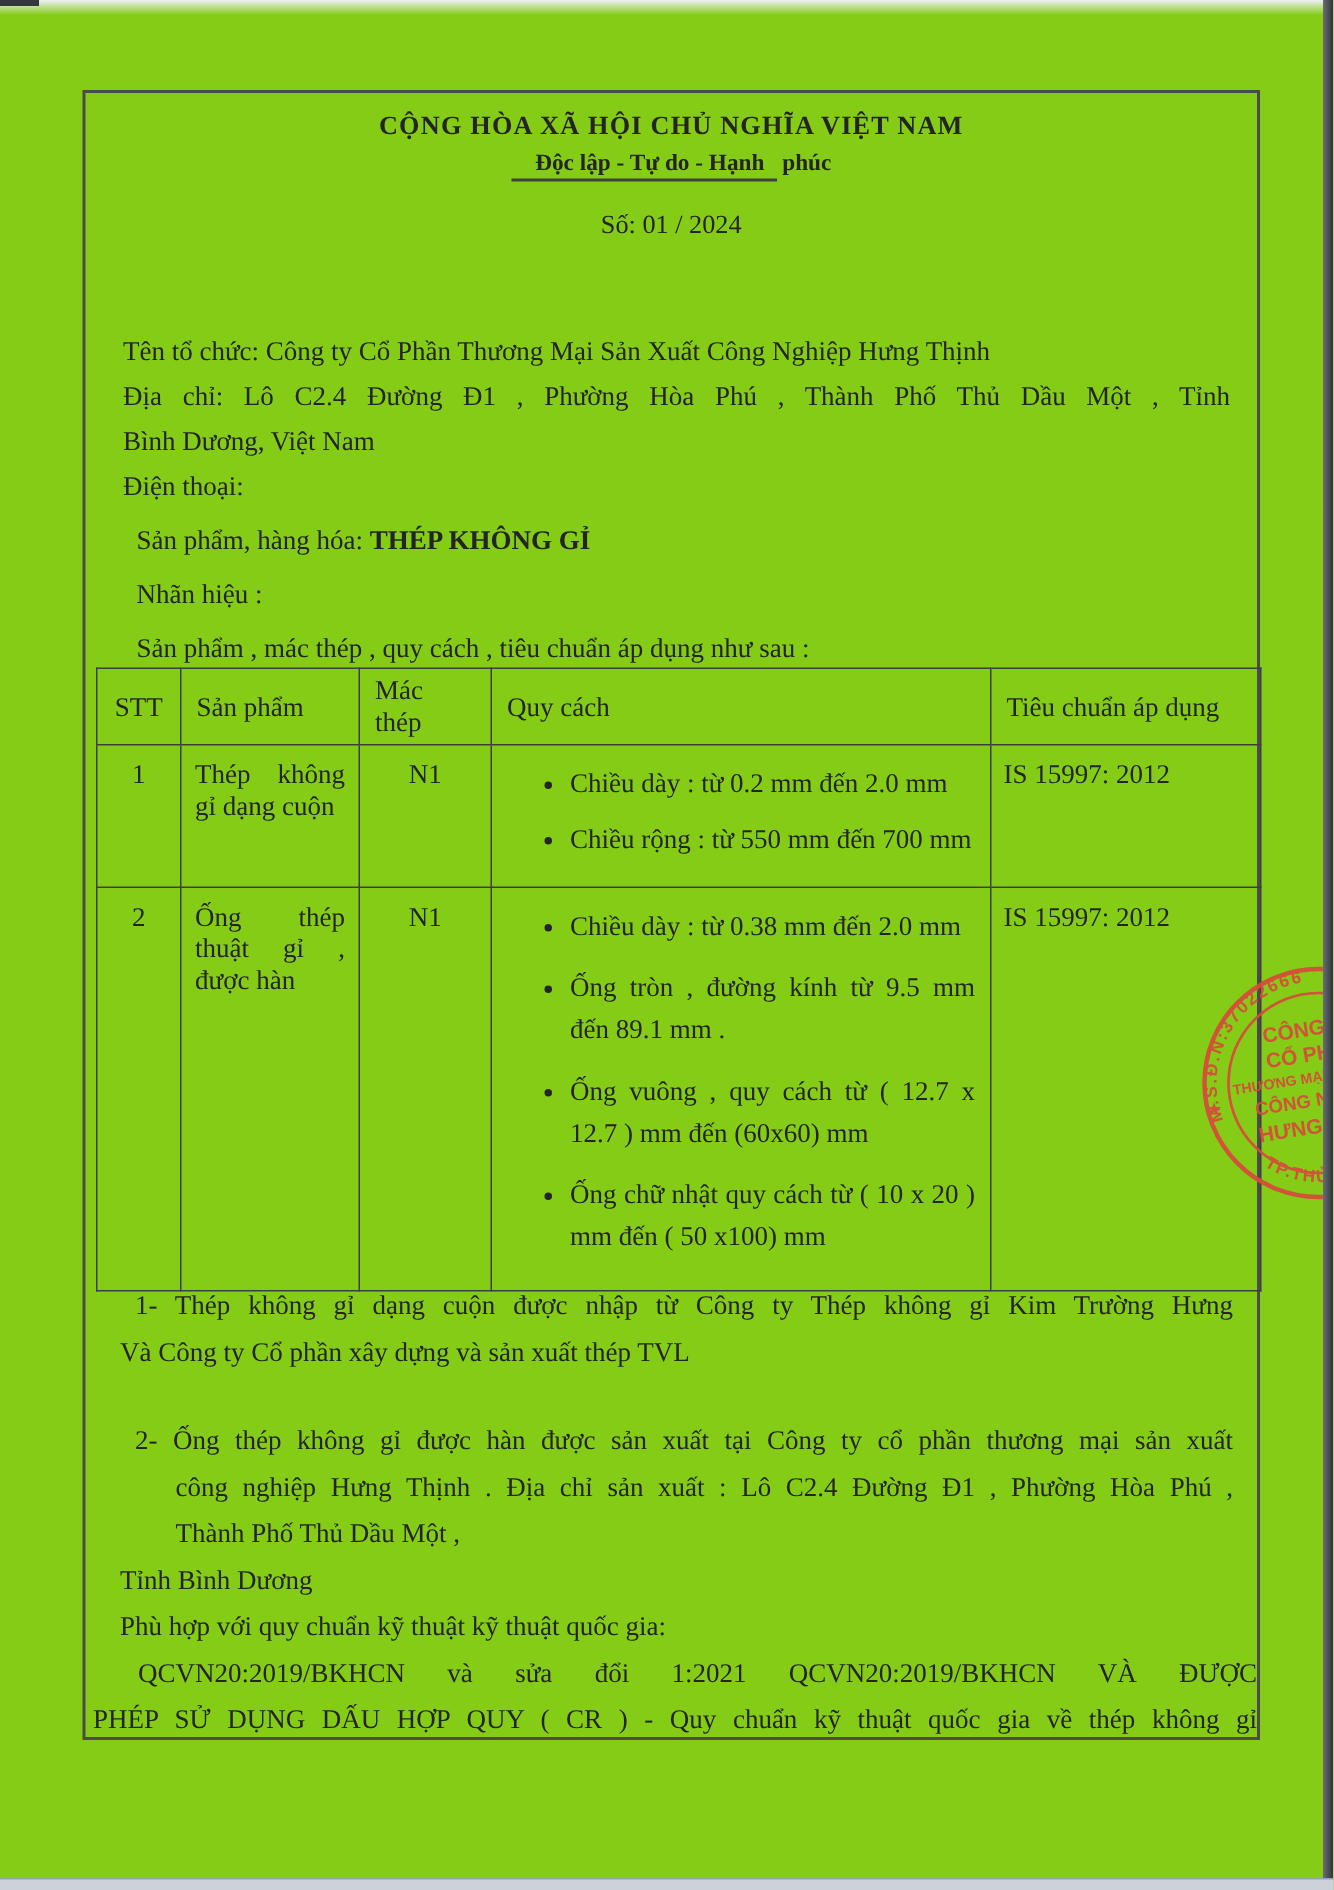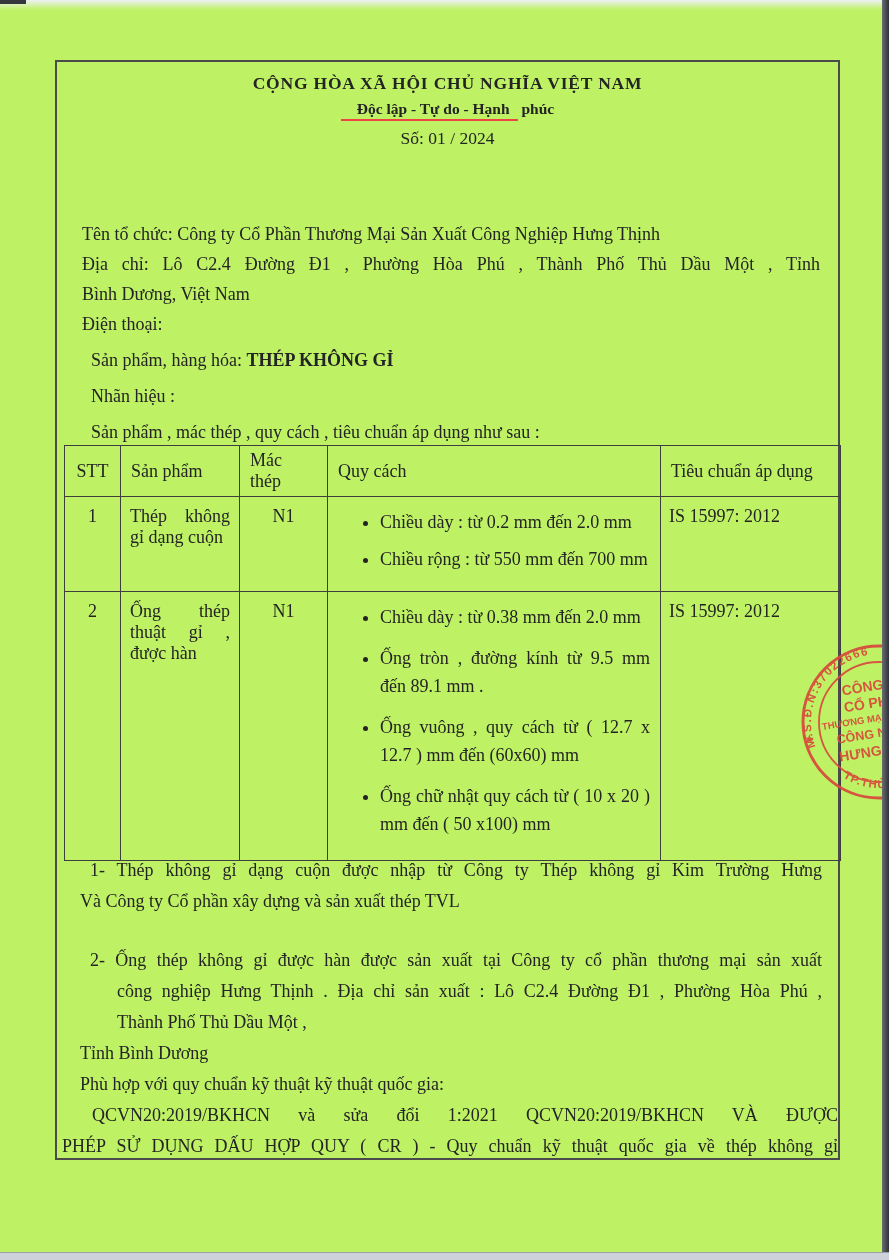--- a/index.html
+++ b/index.html
@@ -1,40 +1,40 @@
 <!DOCTYPE html>
 <html style="--stamp-color: #d84a3c;"><head>
 <meta charset="utf-8">
 <style>
   * { box-sizing: border-box; }
   html,body { margin:0; padding:0; background:#ffffff; }
   .page {
     position:relative; width:889px; height:1260px; overflow:hidden;
-    background:#bef264; color:#242424;
+    background:#84cc16; color:#242424;
     font-family:"Liberation Serif","DejaVu Serif",serif;
   }
   
   .scan-top-tint { position:absolute; top:0; left:0; right:0; height:10px;
     background:linear-gradient(#edf0f5, rgba(255,255,255,0)); }
   .scan-corner-sliver { position:absolute; top:0; left:0; width:26px; height:4px; background:#34373b; }
   .scan-right-band { position:absolute; top:0; right:0; width:7px; height:100%;
     background:linear-gradient(to right,#6a6e73,#2e3135); }
   .scan-bottom-band { position:absolute; left:0; bottom:0; width:100%; height:8px;
     background:#cdd1d9; border-top:1px solid #9aa1ad; }
 
   
   .frame { position:absolute; left:55px; top:60px; width:785px; height:1100px;
     border:2px solid #4b4b4b; }
 
   .header { position:absolute; top:11px; left:0; width:100%; text-align:center; }
   .national-title { font-size:17.5px; font-weight:bold; letter-spacing:0.8px; }
   .motto { margin-top:6px; font-size:15.5px; font-weight:bold; }
-  .motto-underline { display:inline-block; border-bottom:2px solid #ef4444; padding:0 8px 1px 16px; }
+  .motto-underline { display:inline-block; border-bottom:2px solid #404040; padding:0 8px 1px 16px; }
   .doc-title { margin-top:25px; font-size:24px; font-weight:bold; letter-spacing:0.5px; }
-  .doc-number { margin-top:7px; font-size:17.5px; }
+  .doc-number { margin-top:18px; font-size:17.5px; }
 
   .info { position:absolute; top:157px; left:25px; right:18px; font-size:18px; line-height:30px; }
   .justified-line { text-align:justify; text-align-last:justify; }
   .product-block { margin-top:6px; padding-left:9px; }
   .product-value { font-weight:bold; }
 
   table.doc-table { position:absolute; top:383px; left:7px; width:776px;
     border-collapse:collapse; table-layout:fixed; font-size:18px; }
   .doc-table th, .doc-table td { border:1.6px solid #3e3e3e; font-weight:normal; vertical-align:top; }
   .doc-table th { height:43px; vertical-align:middle; padding:4px 10px; text-align:left; }

